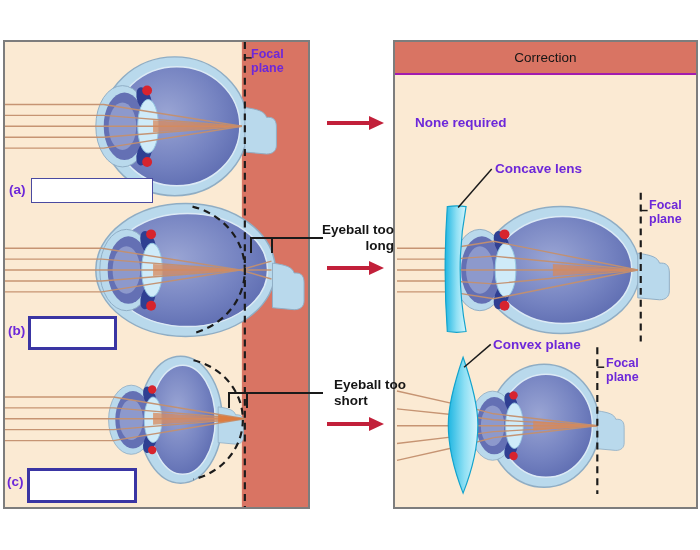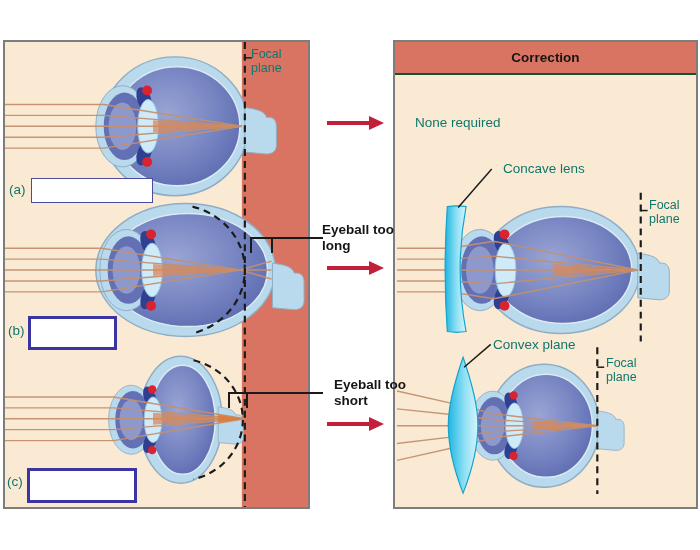--- a/index.html
+++ b/index.html
@@ -2,42 +2,42 @@
 <html><head>
 <meta charset="utf-8">
 <style>
   html,body{margin:0;padding:0;background:#fff;}
   .stage{position:relative;width:700px;height:550px;background:#ffffff;
          font-family:"Liberation Sans",sans-serif;overflow:hidden;}
   .panel{position:absolute;background:#FBEAD3;border:2px solid #7D7D7D;box-sizing:border-box;}
   #left-panel{left:3px;top:40px;width:307px;height:469px;}
   #right-panel{left:393px;top:40px;width:305px;height:469px;}
   .panel > svg{position:absolute;left:0;top:0;}
-  .lbl{position:absolute;color:#0f766e;font-weight:normal;z-index:3;}
+  .lbl{position:absolute;color:#6d28d9;font-weight:bold;z-index:3;}
   .focal-lbl{font-size:12.5px;line-height:14px;width:50px;}
   .row-lbl{font-size:13.5px;}
   .answer-box{position:absolute;background:#ffffff;box-sizing:border-box;z-index:3;}
   #box-a{left:26px;top:136px;width:122px;height:25px;border:1.5px solid #4A4AA0;}
   #box-b{left:23px;top:274px;width:89px;height:34px;border:3px solid #3A35A3;}
   #box-c{left:22px;top:426px;width:110px;height:35px;border:3px solid #3A35A3;}
   #lbl-a{left:4px;top:140px;}
   #lbl-b{left:3px;top:281px;}
   #lbl-c{left:2px;top:432px;}
   #focal-left{left:246px;top:5px;}
   .rp-header{position:absolute;left:0;top:0;right:0;height:31px;background:#D97463;
-             border-bottom:2px solid #14532d;display:flex;align-items:center;justify-content:center;
-             font-size:13.5px;font-weight:bold;color:#151515;z-index:2;}
+             border-bottom:2px solid #a21caf;display:flex;align-items:center;justify-content:center;
+             font-size:13.5px;font-weight:normal;color:#151515;z-index:2;}
   #none-required{left:0;top:73px;width:100%;text-align:left;font-size:13.5px;padding-left:20px;}
-  #concave-lbl{left:100px;top:119px;font-size:13.5px;margin-left:8px;}
+  #concave-lbl{left:100px;top:119px;font-size:13.5px;}
   #convex-lbl{left:98px;top:295px;font-size:13.5px;}
   #focal-rp-top{left:254px;top:156px;}
   #focal-rp-bot{left:211px;top:314px;}
   .gap-text{position:absolute;color:#151515;font-weight:bold;font-size:13.5px;line-height:16px;
             width:72px;z-index:4;}
-  #too-long{left:322px;top:222px;}
+  #too-long{left:322px;top:222px;text-align:right;}
   #too-short{left:334px;top:377px;}
   .arr{position:absolute;z-index:4;}
   #arrow-1{left:325px;top:114px;} #arrow-2{left:325px;top:259px;} #arrow-3{left:325px;top:415px;}
   .cline{position:absolute;background:#1a1a1a;height:2px;z-index:4;}
   .ctick{position:absolute;background:#1a1a1a;width:2px;height:16px;z-index:4;}
   #cline-long{left:250px;top:237px;width:73px;}
   #ctick-long-1{left:250px;top:237px;} #ctick-long-2{left:271px;top:237px;}
   #cline-short{left:228px;top:392px;width:95px;}
   #ctick-short-1{left:228px;top:392px;} #ctick-short-2{left:246px;top:392px;}
 </style>

